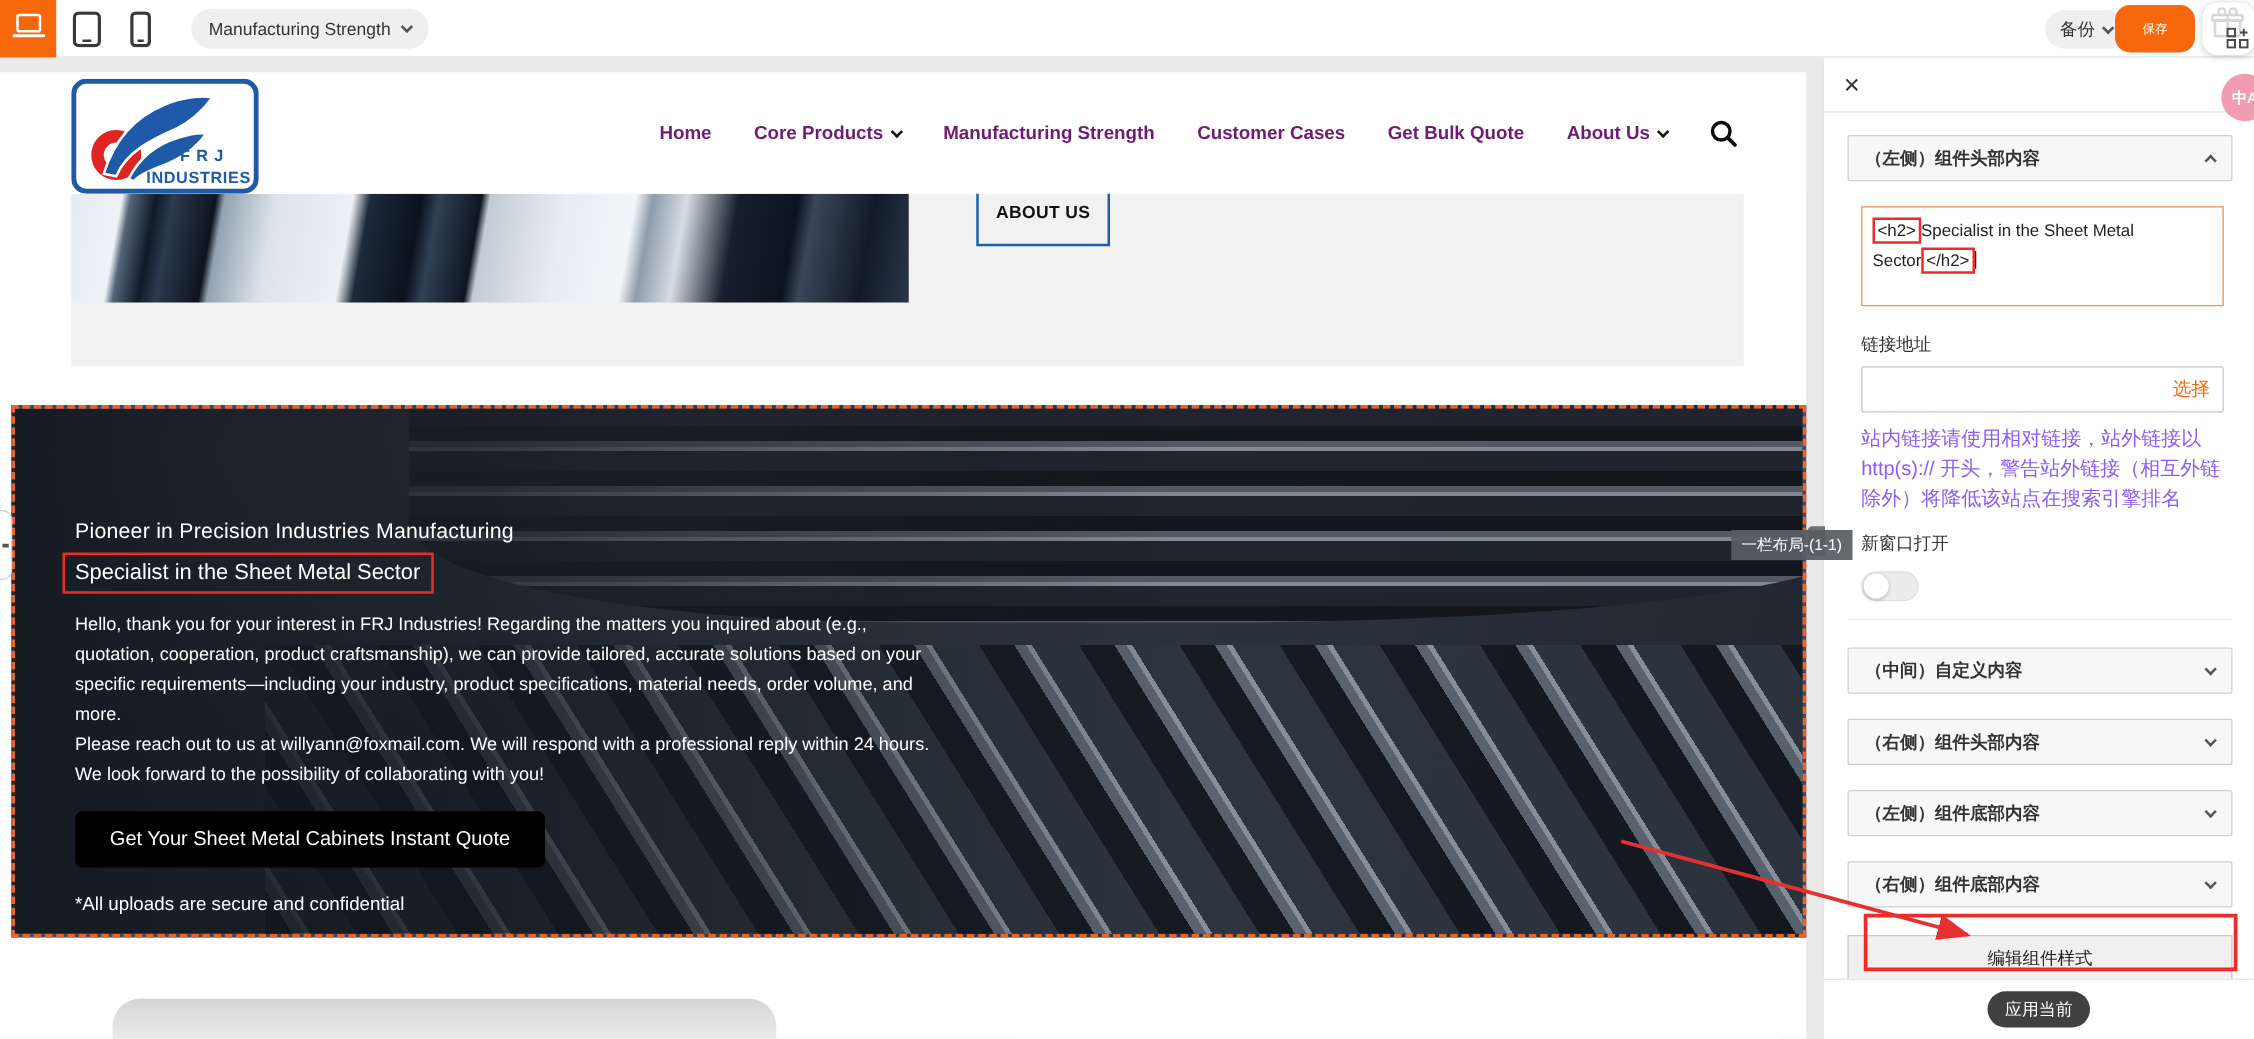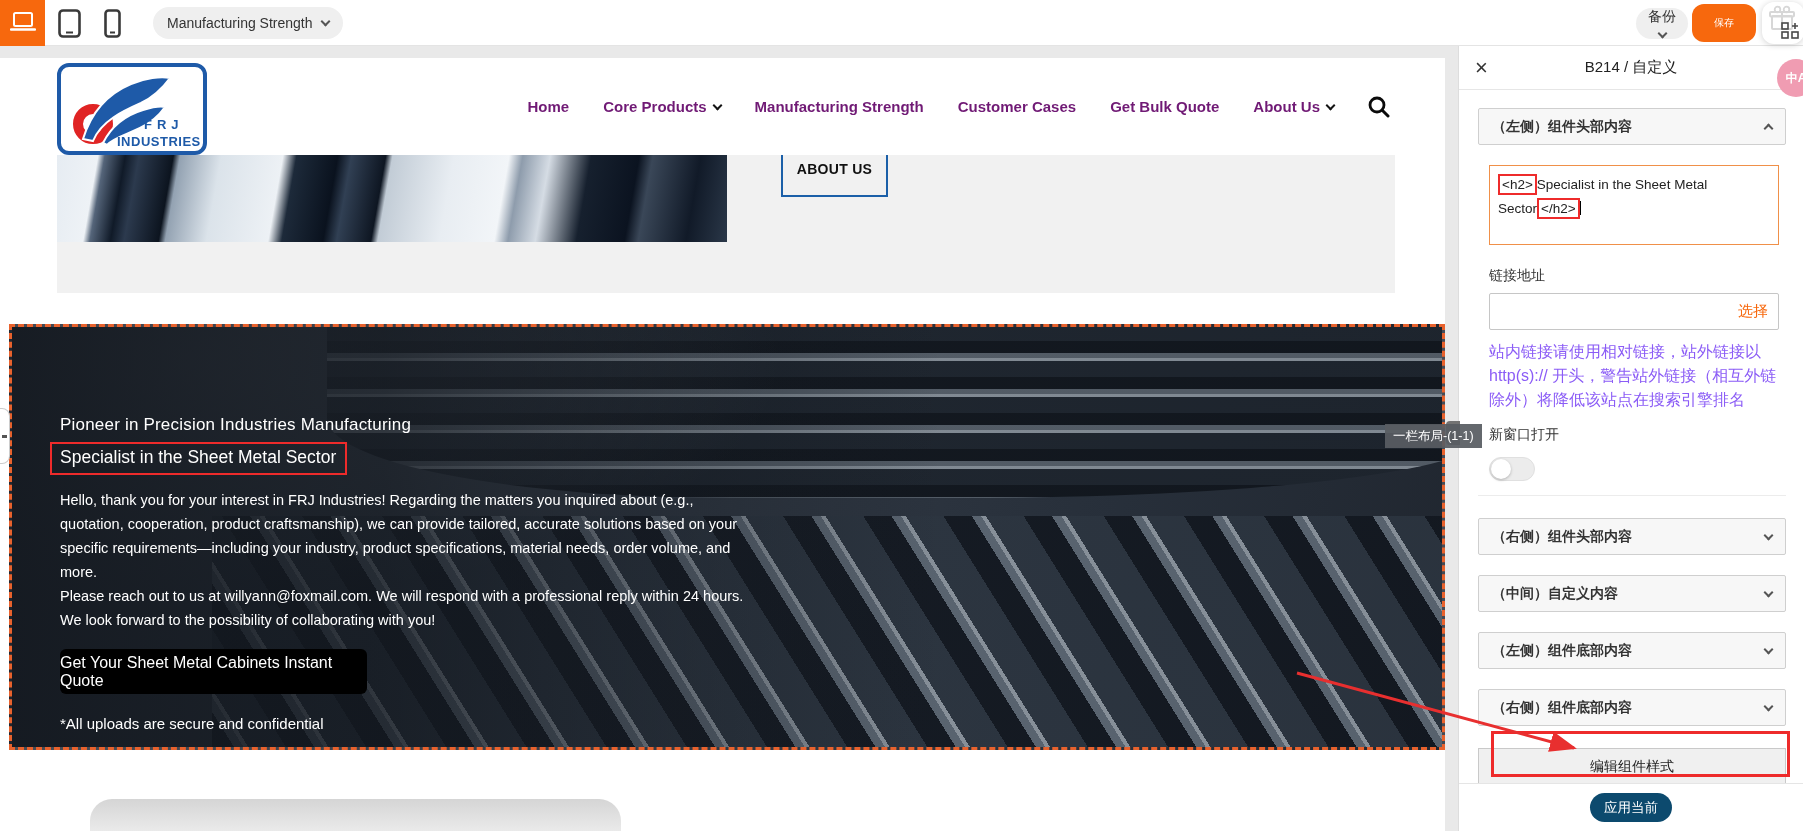--- a/index.html
+++ b/index.html
@@ -9,21 +9,21 @@
   
   #toolbar { position:absolute; left:0; top:0; width:1803px; height:46px; background:#fff;
     border-bottom:1px solid #e4e4e4; z-index:40; }
   .device-desktop { position:absolute; left:0; top:0; width:45px; height:46px; background:#f7680d;
     display:flex; align-items:center; justify-content:center; }
   .device-tablet { position:absolute; left:58px; top:9px; }
   .device-phone  { position:absolute; left:104px; top:9px; }
   .page-pill { position:absolute; left:153px; top:7px; height:32px; padding:0 14px; background:#efefef;
     border-radius:16px; display:flex; align-items:center; gap:9px; font-size:14px; color:#333; cursor:pointer; }
   .backup-pill { position:absolute; left:1636px; top:8px; height:31px; padding:0 12px; background:#efefef;
-    border-radius:16px; display:flex; align-items:center; gap:7px; font-size:14px; color:#333; cursor:pointer;flex-direction:column; }
+    border-radius:16px; display:flex; align-items:center; gap:7px; font-size:14px; color:#333; cursor:pointer; }
   .save-btn { position:absolute; left:1692px; top:4px; width:64px; height:38px; background:#f7680d;
     border-radius:12px; color:#fff; font-size:10px; display:flex; align-items:center; justify-content:center; cursor:pointer; }
   .gift-btn { position:absolute; left:1762px; top:2px; width:42px; height:42px; background:#fff;
     border-radius:12px; box-shadow:0 1px 6px rgba(0,0,0,.18); z-index:41; }
   .gift-btn svg.gift { position:absolute; left:6px; top:3px; }
   .gift-btn svg.grid { position:absolute; left:19px; top:20px; }
 
   .chev { display:inline-block; width:7px; height:7px; border-right:2px solid #555; border-bottom:2px solid #555;
     transform:rotate(45deg); margin-top:-3px; }
   .chev.up { transform:rotate(-135deg); margin-top:4px; }
@@ -60,21 +60,21 @@
   .hero-shade { position:absolute; inset:0;
     background:linear-gradient(90deg,rgba(18,23,30,.93) 0,rgba(18,23,30,.74) 26%,rgba(18,23,30,.3) 48%,rgba(18,23,30,0) 65%),
       radial-gradient(600px 240px at 12% 8%,rgba(190,200,210,.18),transparent); }
   .hero-text { position:absolute; left:48px; top:88px; width:980px; color:#fff; z-index:3; }
   .hero-eyebrow { font-size:17px; font-weight:400; letter-spacing:.2px; }
   .hero-heading-box { display:inline-block; border:2px solid #ee2b2b; padding:3px 9px 5px 8px; margin:7px 0 0 -10px;
     font-size:17.5px; font-weight:500; }
   .hero-body { margin-top:13px; font-size:14.5px; font-weight:300; line-height:24px; }
   .hero-body .b1 { max-width:700px; }
   .hero-body .b2,.hero-body .b3 { white-space:nowrap; }
-  .hero-cta { margin-top:17px; width:307px; height:45px; background:#000; border-radius:6px; color:#fff;
+  .hero-cta { margin-top:17px; width:376px; height:45px; background:#000; border-radius:6px; color:#fff;
     font-size:16px; display:flex; align-items:center; justify-content:center; cursor:pointer; }
   .hero-note { margin-top:21px; font-size:15px; font-weight:300; }
 
   .bottom-card { position:absolute; left:90px; top:741px; width:531px; height:32px; border-radius:22px 22px 0 0;
     background:linear-gradient(180deg,#d5d5d5,#eaeaea); }
 
   .layout-tooltip { position:absolute; left:1385px; top:424px; height:24px; padding:0 8px;
     background:rgba(88,92,98,.93); color:#fff; font-size:12.5px; display:flex; align-items:center; z-index:45; }
 
   .left-edge-tab { position:absolute; left:0; top:408px; width:10px; height:56px; background:#fff;
@@ -113,21 +113,21 @@
     background:#fff; box-shadow:0 1px 3px rgba(0,0,0,.25); }
   .sec-divider { margin-top:14px; border-bottom:1px solid #ececec; }
   .collapsed-group { margin-top:22px; }
 
   .edit-style-btn { margin-top:22px; height:37px; background:#f0f0f0; border:1px solid #c9c9c9;
     display:flex; align-items:center; justify-content:center; font-size:14px; color:#222; cursor:pointer; }
   .edit-red-rect { position:absolute; left:32px; top:685px; width:299px; height:46px;
     border:3px solid #ee2b2b; z-index:5; pointer-events:none; }
   .panel-footer { position:absolute; left:0; right:0; bottom:0; height:48px; border-top:1px solid #e5e5e5;
     display:flex; align-items:center; justify-content:center; background:#fff; }
-  .apply-btn { width:82px; height:29px; background:#0c4a6e; border-radius:15px; color:#fff; font-size:13.5px;
+  .apply-btn { width:82px; height:29px; background:#404040; border-radius:15px; color:#fff; font-size:13.5px;
     display:flex; align-items:center; justify-content:center; cursor:pointer; }
 
   .translate-badge { position:absolute; left:1777px; top:59px; width:38px; height:38px; border-radius:50%;
     background:#f09cb2; color:#fff; display:flex; align-items:center; justify-content:center;
     font-size:12px; font-weight:700; z-index:50; cursor:pointer; }
 
   #arrow-overlay { position:absolute; left:0; top:0; z-index:60; pointer-events:none; }
 </style>
 </head>
 <body>
@@ -262,21 +262,20 @@
   <span>一栏布局-(1-1)</span>
 </div>
 <div class="left-edge-tab">
     <i></i>
   </div>
 <div class="panel-handle"></div>
 
 <div id="panel">
   <div class="panel-header">
     <span class="panel-close">×</span>
-    <div class="panel-title">B214 / 自定义</div>
   </div>
 
   <div class="panel-body">
     <div class="sec-box">
       <span>（左侧）组件头部内容</span>
       <span class="chev up"></span>
     </div>
 
     <div class="content-box"><span class="tag-box">&lt;h2&gt;</span><span>Specialist in the Sheet Metal Sector</span><span class="tag-box">&lt;/h2&gt;</span><span class="caret"></span></div>
 
@@ -288,25 +287,25 @@
 
     <div class="nw-label">新窗口打开</div>
     <div class="toggle">
       <div class="toggle-knob"></div>
     </div>
 
     <div class="sec-divider"></div>
 
     <div class="collapsed-group">
       <div class="sec-box">
+        <span>（中间）自定义内容</span>
+        <span class="chev"></span>
+      </div>
+      <div class="sec-box">
         <span>（右侧）组件头部内容</span>
-        <span class="chev"></span>
-      </div>
-      <div class="sec-box">
-        <span>（中间）自定义内容</span>
         <span class="chev"></span>
       </div>
       <div class="sec-box">
         <span>（左侧）组件底部内容</span>
         <span class="chev"></span>
       </div>
       <div class="sec-box">
         <span>（右侧）组件底部内容</span>
         <span class="chev"></span>
       </div>

